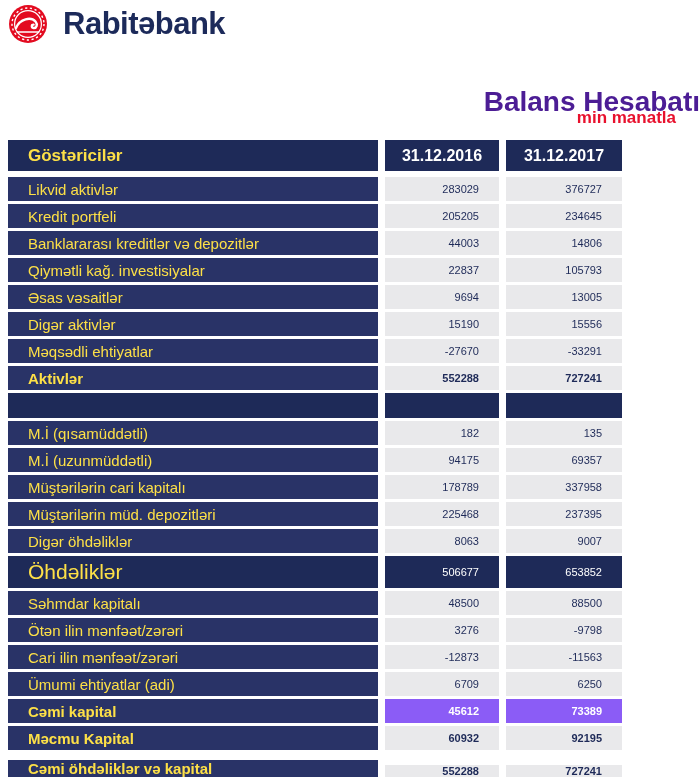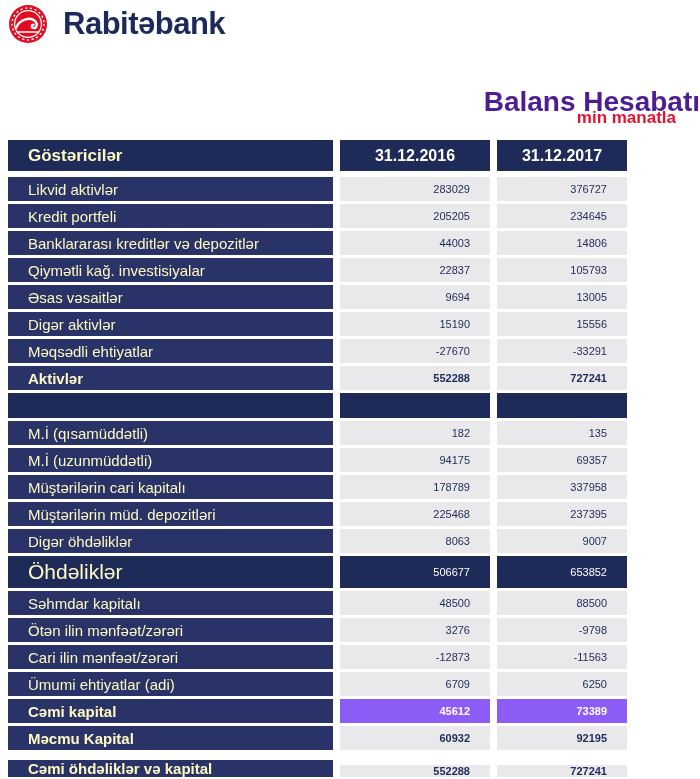--- a/index.html
+++ b/index.html
@@ -27,25 +27,25 @@
   }
   .unit-note {
     position:absolute; top:108px; right:24px;
     font-size:17px; font-weight:600; color:#e8112d;
   }
   
   .balance-table { position:absolute; top:140px; left:8px; width:667px; }
   .row { display:flex; margin-bottom:3px; }
   .row:last-child { margin-bottom:0;align-items:flex-end; }
   .cell { display:flex; align-items:center; }
-  .cell-label { width:325px; padding-left:20px; background:#293367; color:#fef9c3; font-size:15px; }
+  .cell-label { width:370px; padding-left:20px; background:#293367; color:#fde047; font-size:15px; }
   .gap { width:7px; }
   .cell-val { justify-content:flex-end; padding-right:20px; background:#e9e9eb; color:#1e2a58; font-size:11px; }
-  .cell-v1 { width:150px; }
-  .cell-v2 { width:130px; }
+  .cell-v1 { width:114px; }
+  .cell-v2 { width:116px; }
 
   .row-header { height:31px; margin-bottom:6px; }
   .row-header .cell-label { background:#1e2a58; font-size:17px; font-weight:bold; }
   .row-header .cell-val {
     background:#1e2a58; color:#ffffff; font-weight:600; font-size:16px;
     justify-content:center; padding-right:0;
   }
 
   .row-data { height:24px; }
   .row-total { height:24px; }

